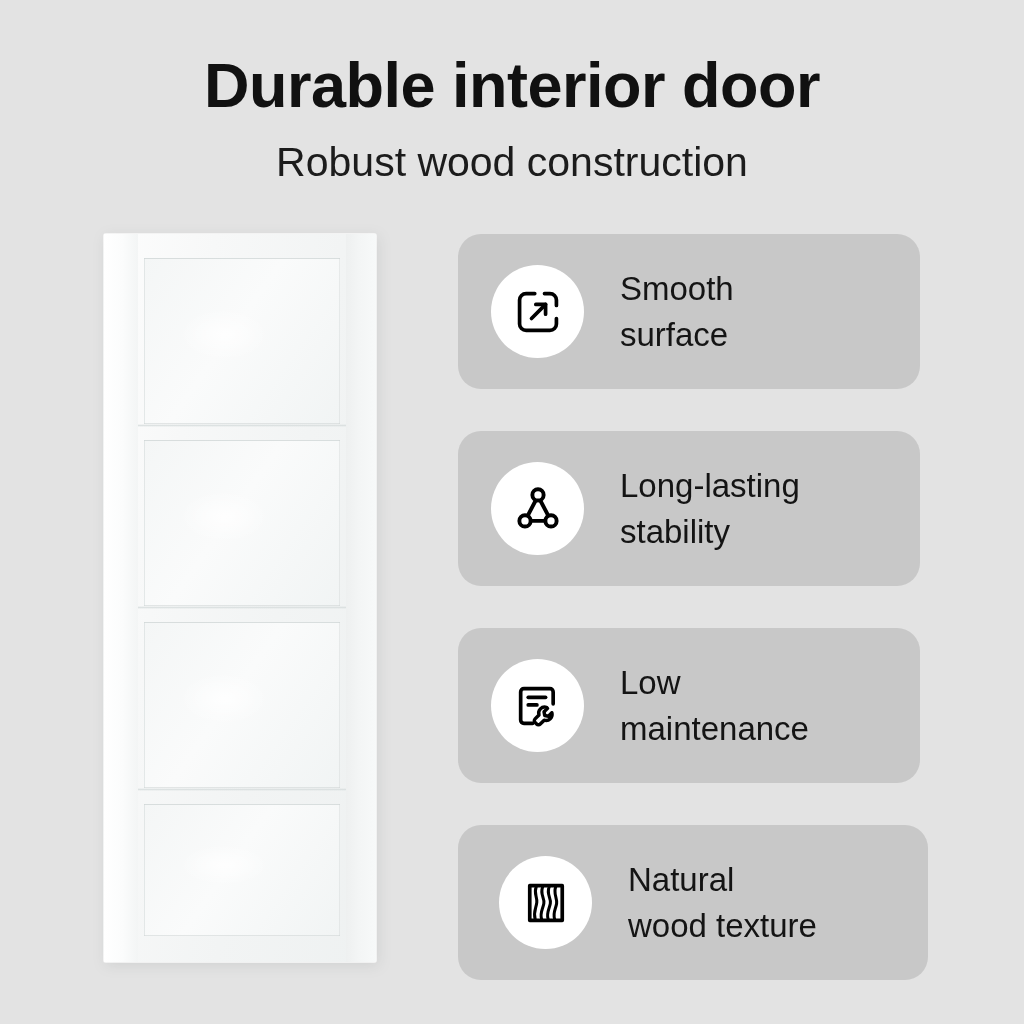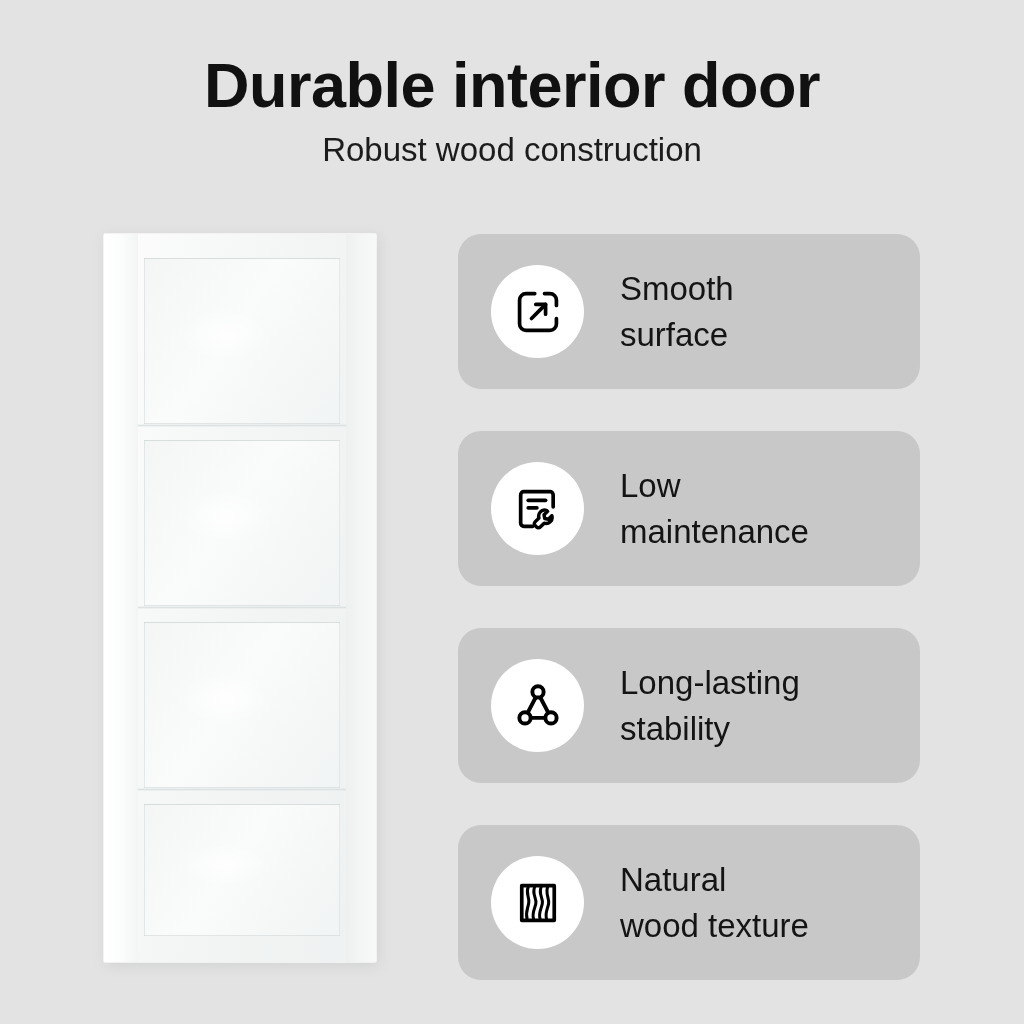--- a/index.html
+++ b/index.html
@@ -31,25 +31,25 @@
   .title {
     font-size: 63px;
     font-weight: 700;
     color: #111111;
     letter-spacing: -0.5px;
     line-height: 1.05;
     margin: 0;
     white-space: nowrap;
   }
   .subtitle {
-    font-size: 33px;
+    font-size: 41px;
     font-weight: 400;
     color: #1c1c1c;
     line-height: 1.1;
-    margin: 14px 0 0 0;
+    margin: 22px 0 0 0;
     white-space: nowrap;
   }
 
   
   .door-wrap {
     position: absolute;
     left: 104px;
     top: 234px;
     width: 272px;
     height: 728px;
@@ -125,21 +125,21 @@
   .card {
     position: relative;
     width: 462px;
     height: 155px;
     margin-bottom: 42px;
     background: #c8c8c8;
     border-radius: 23px;
     display: flex;
     align-items: center;
   }
-  .card:last-child { margin-bottom: 0; }
+  .card:last-child { margin-bottom: 0; padding-left: 8px; }
   .icon-circle {
     flex: 0 0 auto;
     width: 93px;
     height: 93px;
     margin-left: 33px;
     background: #ffffff;
     border-radius: 50%;
     display: flex;
     align-items: center;
     justify-content: center;
@@ -195,41 +195,41 @@
           <path d="M22 17h9v9" stroke="#000" stroke-width="3.4" stroke-linecap="round" stroke-linejoin="round"></path>
         </svg>
       </div>
       <div class="card-label">Smooth
 surface</div>
     </div>
 
     <div class="card">
       <div class="icon-circle">
         <svg viewBox="0 0 48 48" fill="none" xmlns="http://www.w3.org/2000/svg">
+          <path d="M24 12L12 35h24L24 12z" stroke="#000" stroke-width="3.6" stroke-linejoin="round"></path>
+          <circle cx="24" cy="11" r="5.2" fill="#fff" stroke="#000" stroke-width="3.6"></circle>
+          <circle cx="12" cy="35" r="5.2" fill="#fff" stroke="#000" stroke-width="3.6"></circle>
+          <circle cx="36" cy="35" r="5.2" fill="#fff" stroke="#000" stroke-width="3.6"></circle>
+        </svg>
+      </div>
+      <div class="card-label">Long-lasting
+stability</div>
+    </div>
+
+    <div class="card">
+      <div class="icon-circle">
+        <svg viewBox="0 0 48 48" fill="none" xmlns="http://www.w3.org/2000/svg">
           <path d="M38 22V11a3 3 0 0 0-3-3H11a3 3 0 0 0-3 3v26a3 3 0 0 0 3 3h8" stroke="#000" stroke-width="3.4" stroke-linecap="round" stroke-linejoin="round"></path>
           <path d="M15 16h16" stroke="#000" stroke-width="3.4" stroke-linecap="round"></path>
           <path d="M15 23h8" stroke="#000" stroke-width="3.4" stroke-linecap="round"></path>
           <path d="M31.8 25.2a5.6 5.6 0 0 0-6.9 7.1l-3.6 3.6a2.4 2.4 0 0 0 0 3.4l1.4 1.4a2.4 2.4 0 0 0 3.4 0l3.6-3.6a5.6 5.6 0 0 0 7.1-6.9l-3.2 3.2-3.4-.6-.6-3.4 3.2-3.2z" stroke="#000" stroke-width="3.2" stroke-linejoin="round"></path>
         </svg>
       </div>
       <div class="card-label">Low
 maintenance</div>
-    </div>
-
-    <div class="card">
-      <div class="icon-circle">
-        <svg viewBox="0 0 48 48" fill="none" xmlns="http://www.w3.org/2000/svg">
-          <path d="M24 12L12 35h24L24 12z" stroke="#000" stroke-width="3.6" stroke-linejoin="round"></path>
-          <circle cx="24" cy="11" r="5.2" fill="#fff" stroke="#000" stroke-width="3.6"></circle>
-          <circle cx="12" cy="35" r="5.2" fill="#fff" stroke="#000" stroke-width="3.6"></circle>
-          <circle cx="36" cy="35" r="5.2" fill="#fff" stroke="#000" stroke-width="3.6"></circle>
-        </svg>
-      </div>
-      <div class="card-label">Long-lasting
-stability</div>
     </div>
 
     <div class="card">
       <div class="icon-circle">
         <svg viewBox="0 0 48 48" fill="none" xmlns="http://www.w3.org/2000/svg">
           <rect x="9" y="8" width="30" height="32" stroke="#000" stroke-width="3.4" stroke-linejoin="round"></rect>
           <path d="M15 9c-2.5 6 1 9 .5 14.5C15 29 12 32 14 39" stroke="#000" stroke-width="2.8" stroke-linecap="round"></path>
           <path d="M21 9c-3 7 2 10 1 15.5S18 33 20 39" stroke="#000" stroke-width="2.8" stroke-linecap="round"></path>
           <path d="M27 9c-3 7 2 10 1 15.5S24 33 26 39" stroke="#000" stroke-width="2.8" stroke-linecap="round"></path>
           <path d="M33 9c-2.5 6.5 1.5 10 .8 15.5C33 30 30 33 32 39" stroke="#000" stroke-width="2.8" stroke-linecap="round"></path>

